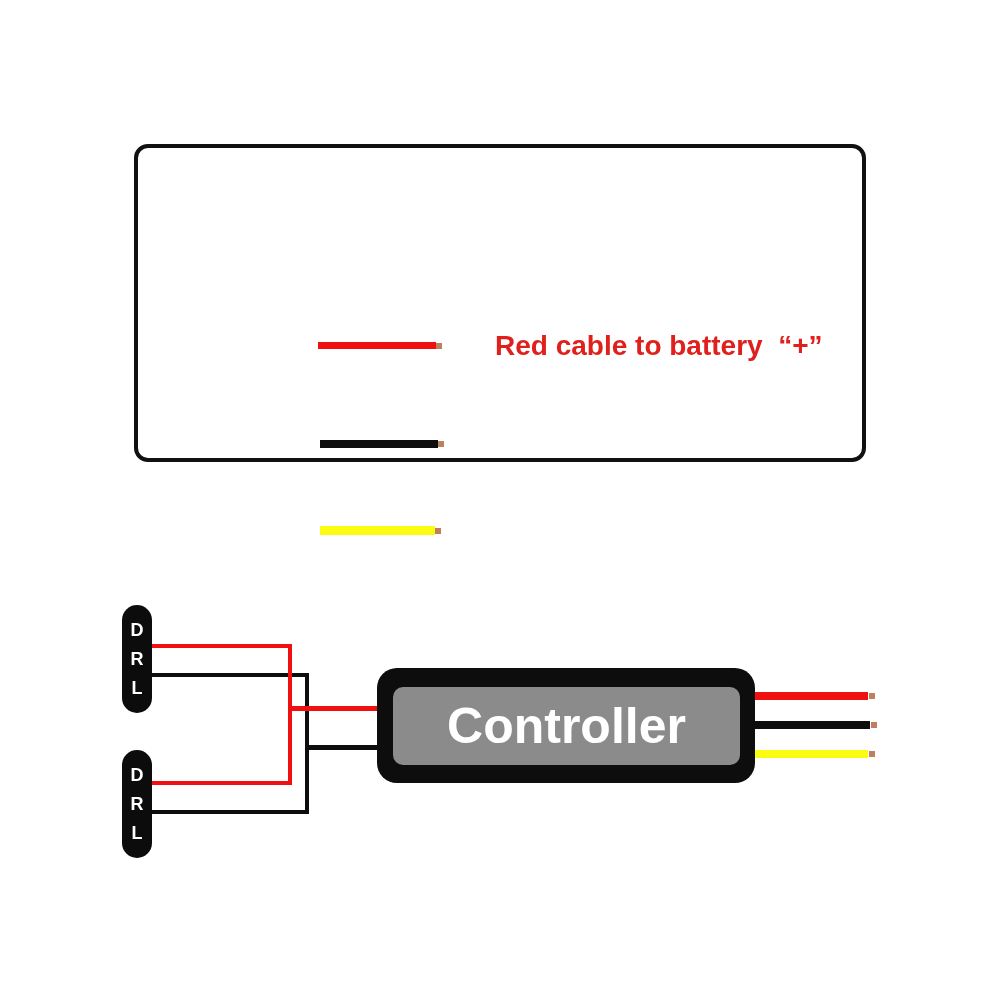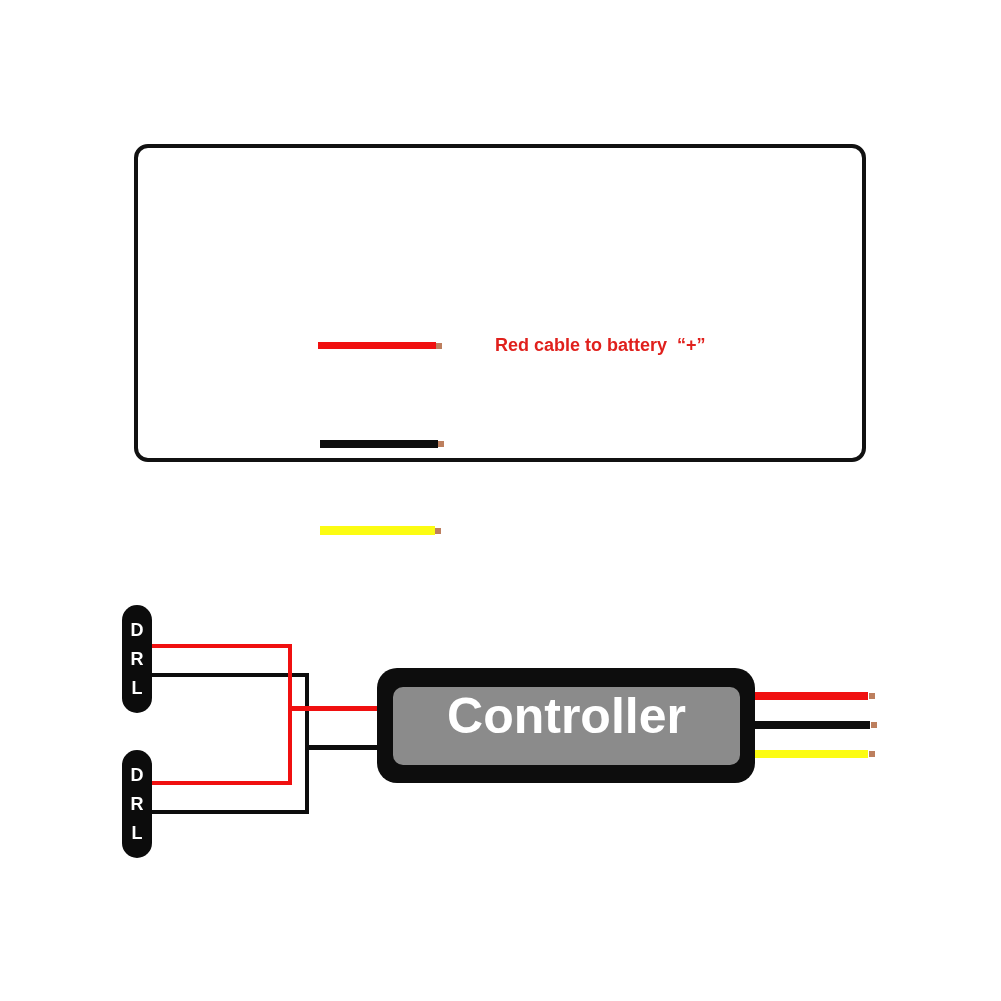--- a/index.html
+++ b/index.html
@@ -41,21 +41,21 @@
   #swatch-red   { left: 180px; top: 194px; }
   #swatch-red .line   { width: 118px; height: 7px; background: var(--red-wire); }
   #swatch-black { left: 182px; top: 292px; }
   #swatch-black .line { width: 118px; height: 8px; background: var(--black); }
   #swatch-yellow{ left: 182px; top: 378px; }
   #swatch-yellow .line{ width: 115px; height: 9px; background: var(--yellow-wire); }
 
   .legend-label {
     position: absolute;
     font-weight: 700;
-    font-size: 18px;
+    font-size: 28px;
     line-height: 35px;
     white-space: pre-wrap;
     letter-spacing: 0px;
   }
   #label-red    { left: 357px; top: 180px; color: var(--red-text); }
   #label-black  { left: 353px; top: 278px; color: #161616; }
   #label-yellow { left: 352px; top: 355px; color: var(--yellow-text); }
 
   
   .drl-bar {
@@ -103,20 +103,21 @@
     background: var(--controller-bg);
     border-radius: 20px;
   }
   .controller-inner {
     position: absolute;
     left: 16px; top: 19px;
     width: 347px; height: 78px;
     background: var(--controller-inner);
     border-radius: 10px;
     display: flex;
+    align-items: center;
     justify-content: center;
   }
   .controller-inner span {
     color: #ffffff;
     font-weight: 700;
     font-size: 50px;
     letter-spacing: 0px;
   }
 
   

